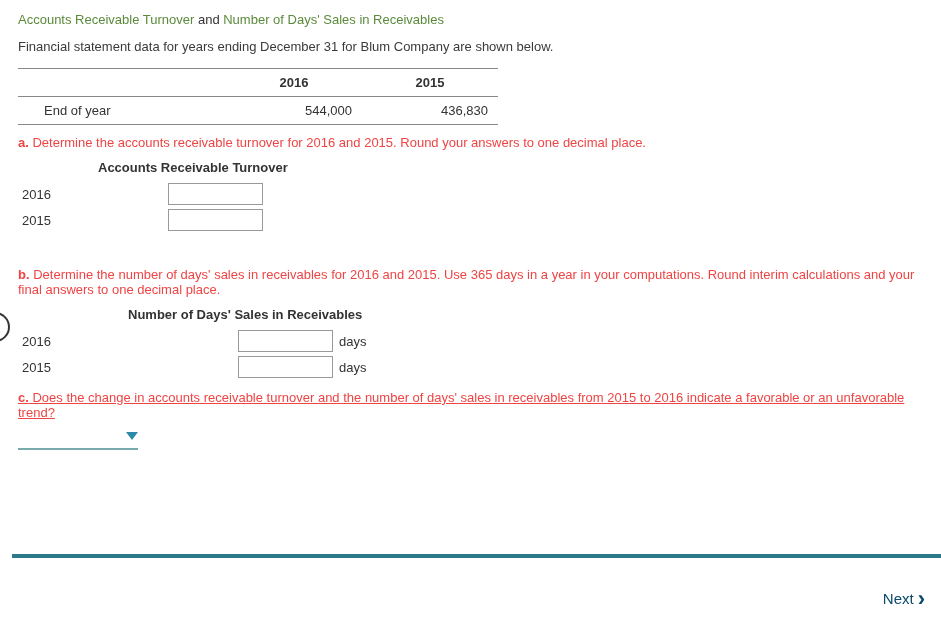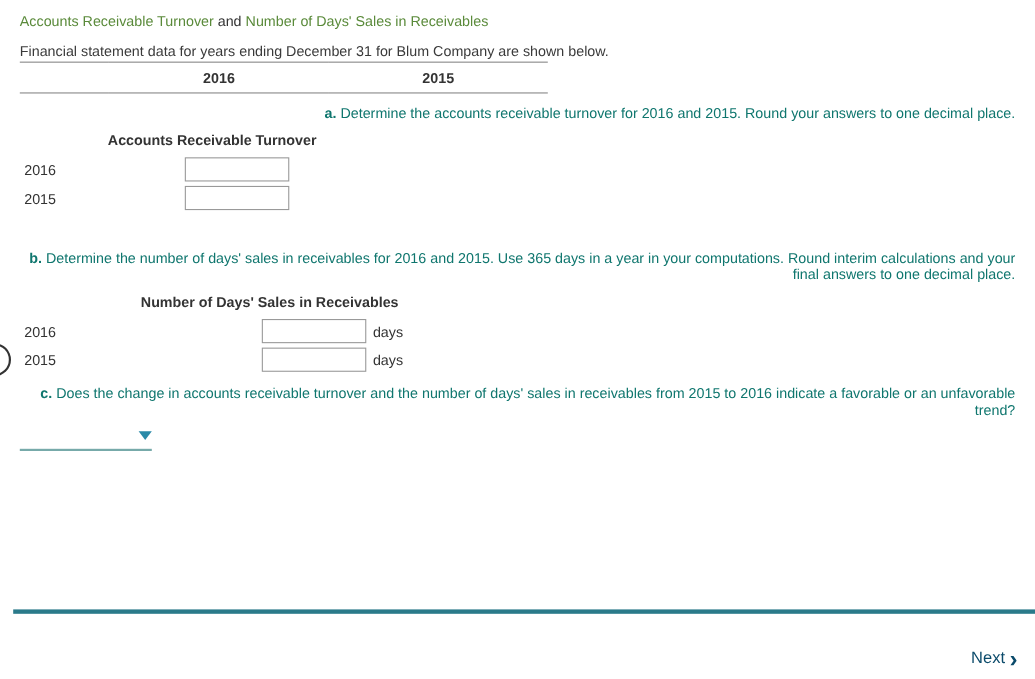--- a/index.html
+++ b/index.html
@@ -9,21 +9,21 @@
     font-family: Arial, Helvetica, sans-serif;
     font-size: 13px;
     color: #333;
     width: 941px;
     background: #fff;
     position: relative;
     height: 617px;
   }
   .title-row { margin-bottom: 12px; }
   .green { color: #5a8a3a; }
-  .intro { margin-bottom: 2px; color:#3a3a3a;}
+  .intro { margin-bottom: 14px; color:#3a3a3a;}
   table.data {
     border-collapse: collapse;
     width: 480px;
     margin-bottom: 10px;
   }
   table.data th {
     font-weight: bold;
     text-align: center;
     border-top: 1px solid #888;
     border-bottom: 1px solid #888;
@@ -31,21 +31,21 @@
     font-size:13px;
   }
   table.data th.blank { border:none; }
   table.data td {
     padding: 6px 10px;
     text-align: right;
   }
   table.data td.label { text-align: left; }
   table.data td.indent { text-align: left; padding-left: 26px; }
   table.data tr.last td { border-bottom: 1px solid #888; }
-  .q { margin: 6px 0 10px 0; color:#0f766e;text-align:right;}
+  .q { margin: 6px 0 10px 0; color:#ef4444;}
   .q b.letter { font-weight: bold; }
   .subhead { font-weight: bold; margin: 6px 0 8px 80px; }
   .input-row { display:flex; align-items:center; margin: 4px 0; }
   .input-row .ylabel { width: 130px; padding-left: 4px; }
   .input-row .spacer { width: 20px; }
   .input-row input {
     width: 95px;
     height: 22px;
     border: 1px solid #999;
     padding: 2px 4px;
@@ -111,20 +111,25 @@
 
 <div class="intro">Financial statement data for years ending December 31 for Blum Company are shown below.</div>
 
 <table class="data">
   <tbody>
       <tr>
     <th class="blank" style="border-top:1px solid #888;border-bottom:1px solid #888;"></th>
     <th>2016</th>
     <th>2015</th>
   </tr>
+  <tr class="last">
+    <td class="indent">End of year</td>
+    <td>544,000</td>
+    <td>436,830</td>
+  </tr>
 </tbody>
   </table>
 
 <div class="q">
   <b class="letter">a.</b><span>  Determine the accounts receivable turnover for 2016 and 2015. Round your answers to one decimal place.</span>
 </div>
 <div class="subhead">Accounts Receivable Turnover</div>
 <div class="input-row">
   <span class="ylabel">2016</span>
   <span class="spacer"></span>
@@ -144,21 +149,21 @@
   <span class="ylabel">2016</span>
   <input type="text" style="">
   <span class="unit">days</span>
 </div>
 <div class="input-row input-row2">
   <span class="ylabel">2015</span>
   <input type="text" style="">
   <span class="unit">days</span>
 </div>
 
-<div class="q" style="margin-top:12px;">
+<div class="q" style="margin-top:12px;text-decoration:underline;">
   <b class="letter">c.</b><span>  Does the change in accounts receivable turnover and the number of days' sales in receivables from 2015 to 2016 indicate a favorable or an unfavorable trend?</span>
 </div>
 <div class="select-area">
   <div class="arrow"></div>
 </div>
 
 <div class="footer">
   <div class="gap"></div>
   <span class="next-link">
     <span>Next</span>

